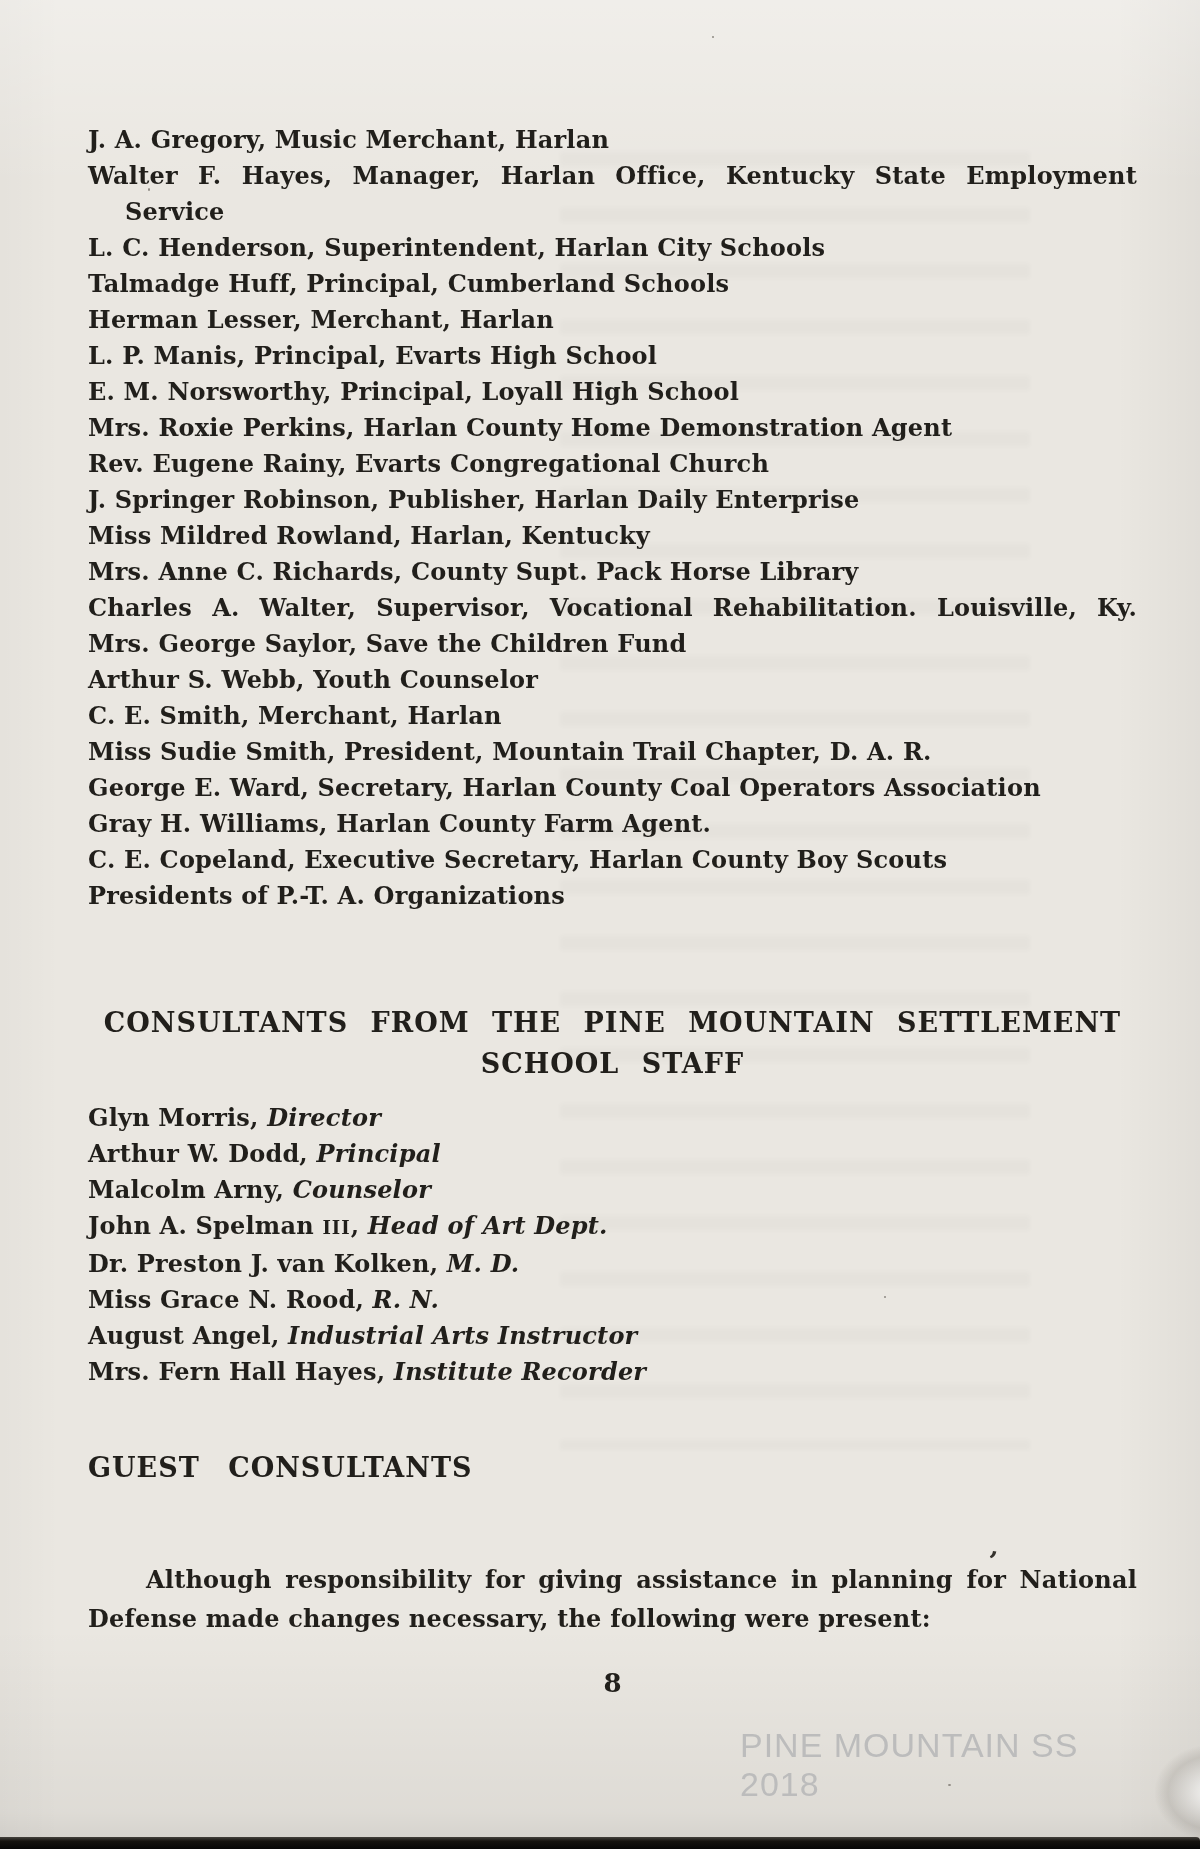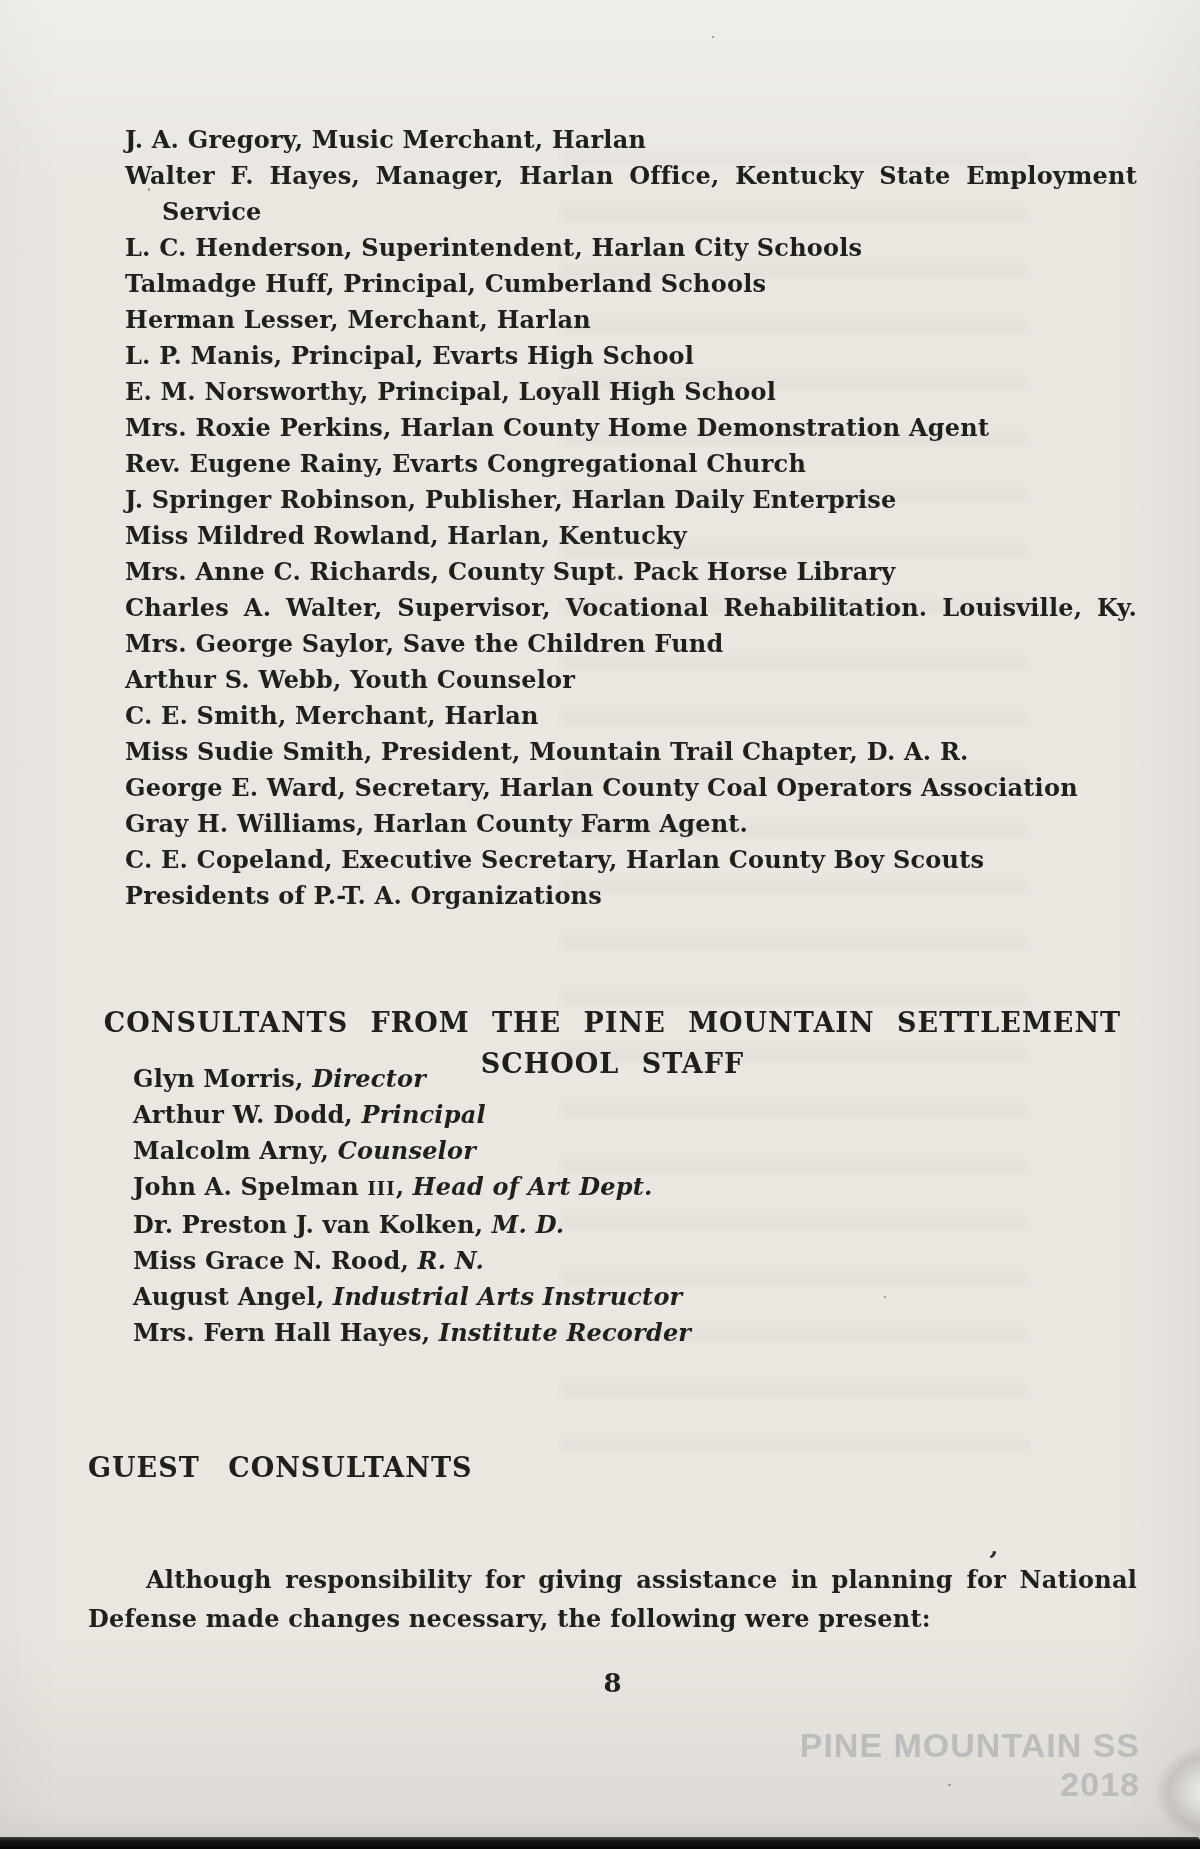--- a/index.html
+++ b/index.html
@@ -27,33 +27,32 @@
       180deg,
       rgba(60,60,60,0) 0px, rgba(60,60,60,0) 30px,
       rgba(60,60,60,0.55) 34px, rgba(60,60,60,0.55) 44px,
       rgba(60,60,60,0) 48px, rgba(60,60,60,0) 56px);
   }
   .attendee-list {
     position: absolute; left: 88px; top: 122px; width: 1049px;
     font-size: 24px; line-height: 36px; font-weight: 700;
     letter-spacing: 0.2px;
   }
-  .line { white-space: normal; margin-left: 37px; }
+  .line { white-space: normal; }
   .line.stretch { text-align: justify; text-align-last: justify; }
   .line.cont { padding-left: 37px; }
   .heading-consultants {
     position: absolute; left: 88px; top: 1002px; width: 1049px;
     text-align: center; font-size: 27px; font-weight: 700;
     line-height: 41px; letter-spacing: 1px; word-spacing: 12px;
   }
   .staff-list {
-    position: absolute; left: 88px; top: 1061px; width: 1049px;
+    position: absolute; left: 88px; top: 1100px; width: 1049px;
     font-size: 24px; line-height: 36px; font-weight: 700;
     letter-spacing: 0.2px;
-    margin-left: 45px;
   }
   .staff-line i { font-style: italic; font-weight: 700; }
   .suffix { font-size: 0.75em; letter-spacing: 1px; }
   .heading-guest {
     position: absolute; left: 88px; top: 1452px; width: 1049px;
     text-align: left; font-size: 27px; font-weight: 700;
     letter-spacing: 1px; word-spacing: 18px;
   }
   .guest-paragraph {
     position: absolute; left: 88px; top: 1524px; width: 1049px;
@@ -65,23 +64,23 @@
     position: absolute; left: 988px; top: 1546px;
     font-size: 26px; font-weight: 700; color: #35322d;
     transform: rotate(8deg);
   }
   .page-number {
     position: absolute; left: 88px; top: 1668px; width: 1049px;
     text-align: center; font-size: 26px; font-weight: 700;
   }
   .watermark {
     position: absolute; left: 740px; top: 1726px; width: 400px;
-    text-align: right;
+    text-align: left;
     font-family: "Liberation Sans", "DejaVu Sans", sans-serif;
-    font-weight: 700; font-size: 34px; letter-spacing: 1px;
+    font-weight: 400; font-size: 34px; letter-spacing: 1px;
     color: #bcbcbc;
   }
   .corner-curl {
     position: absolute; right: 0; top: 1745px; width: 45px; height: 95px;
     pointer-events: none;
     background: radial-gradient(ellipse at 130% 50%,
       rgba(255,255,255,0.85) 0%, rgba(110,105,98,0.18) 55%, rgba(0,0,0,0) 72%);
   }
   .scan-edge-bottom {
     position: absolute; left: 0; top: 1837px; width: 1200px; height: 12px;

